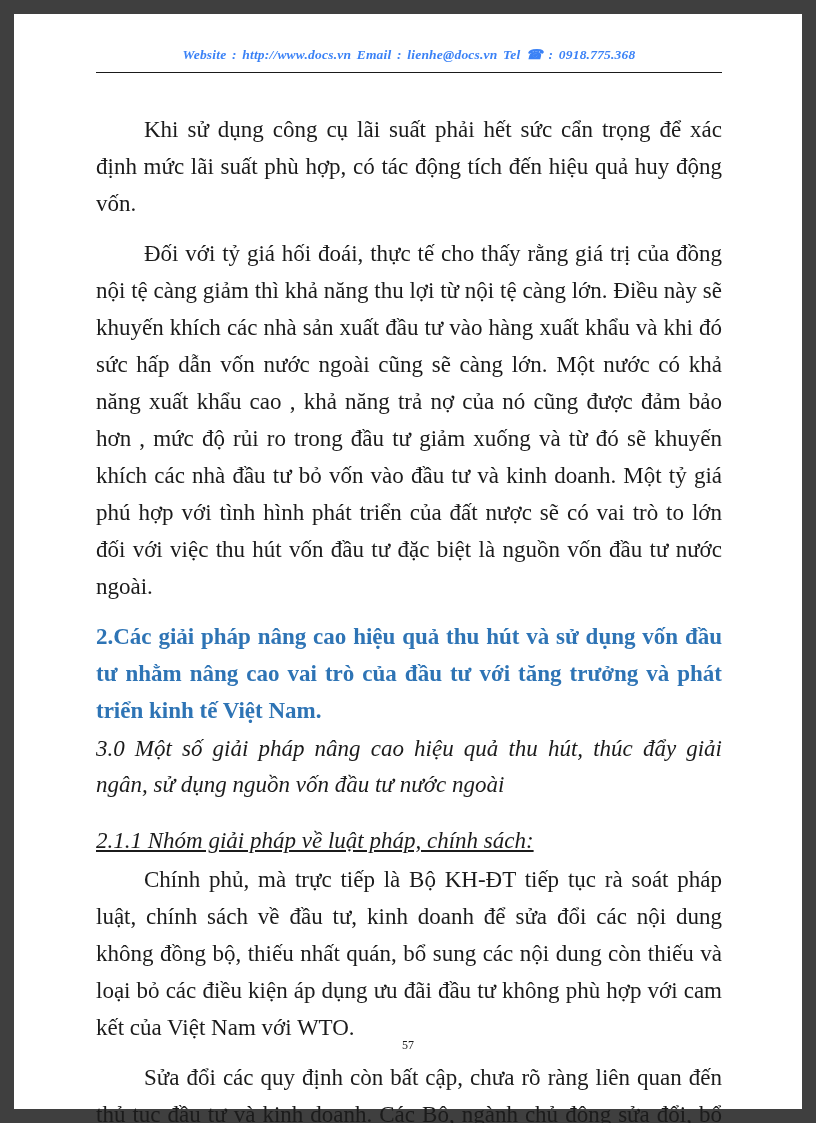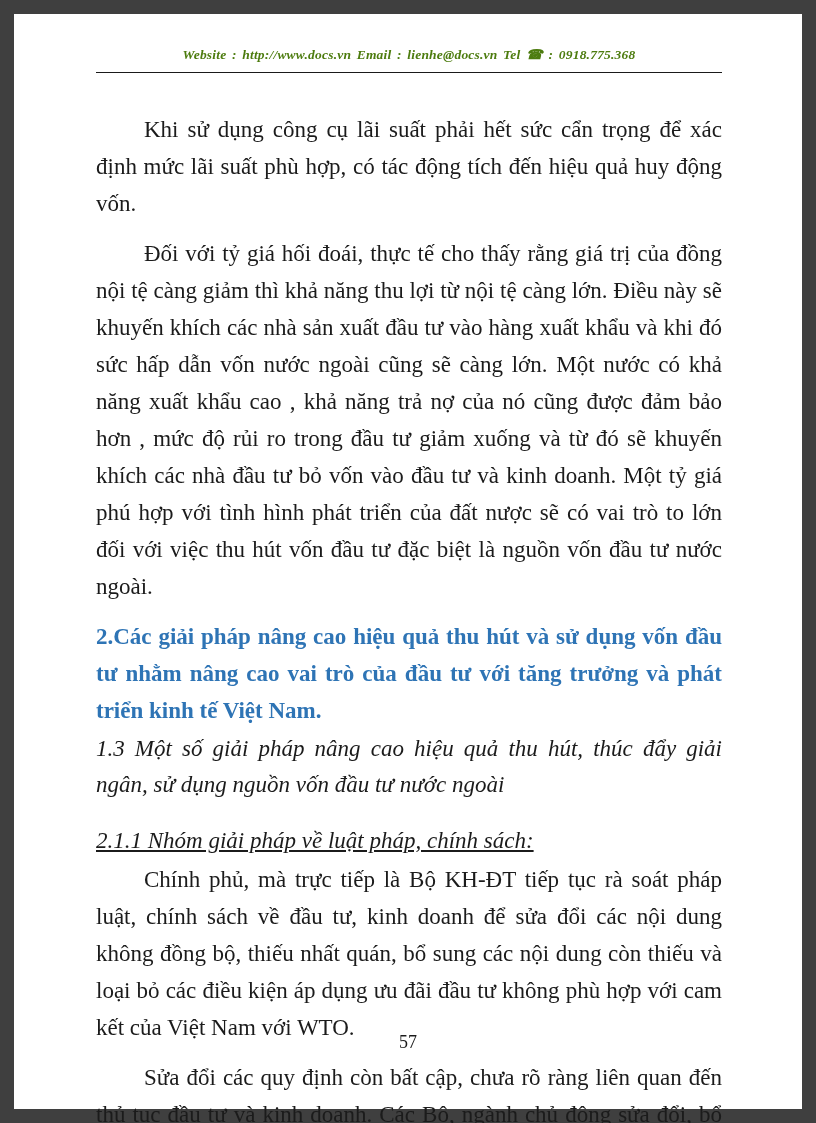--- a/index.html
+++ b/index.html
@@ -24,21 +24,21 @@
   }
   .header {
     margin: 32px 80px 0 82px;
     padding-bottom: 9px;
     border-bottom: 1.5px solid #1a1a1a;
     text-align: center;
     font-family: "Liberation Serif", serif;
     font-size: 13.5px;
     font-weight: bold;
     font-style: italic;
-    color: #4d7c0f;
+    color: #3b82f6;
     letter-spacing: 0.2px;
     word-spacing: 2px;
   }
   .content {
     margin: 38px 80px 0 82px;
     font-size: 23px;
     color: #1b1b1b;
     text-align: justify;
   }
   .para {
@@ -64,39 +64,39 @@
     line-height: 36px;
     margin: 20px 0 2px 0;
     text-indent: 0;
   }
   .footer {
     position: absolute;
     left: 0;
     right: 0;
     bottom: 56px;
     text-align: center;
-    font-size: 18px;
+    font-size: 12px;
     color: #1b1b1b;
     font-family: "Liberation Serif", serif;
   }
 </style>
 </head>
 <body>
 
 <div class="page">
 
   <div class="header">
     <span>Website : http://www.docs.vn  Email  : lienhe@docs.vn   Tel ☎ : 0918.775.368</span>
   </div>
 
   <div class="content">
     <p class="para">Khi sử dụng công cụ lãi suất phải hết sức cẩn trọng để xác định mức lãi suất phù hợp, có tác động tích đến hiệu quả huy động vốn.</p>
     <p class="para">Đối với tỷ giá hối đoái, thực tế cho thấy rằng giá trị của đồng nội tệ càng giảm thì khả năng thu lợi từ nội tệ càng lớn. Điều này sẽ khuyến khích các nhà sản xuất đầu tư vào hàng xuất khẩu và khi đó sức hấp dẫn  vốn nước ngoài cũng sẽ càng lớn. Một nước có khả năng xuất khẩu cao , khả năng trả nợ của nó cũng được đảm bảo hơn , mức độ rủi ro trong đầu tư giảm xuống và từ đó sẽ khuyến khích các nhà đầu tư bỏ vốn vào đầu tư và kinh doanh. Một tỷ giá phú hợp với tình hình phát triển  của đất nược sẽ có vai trò to lớn đối với việc thu hút vốn đầu tư đặc biệt là nguồn vốn đầu tư nước ngoài.</p>
     <p class="h-blue" id="heading-main" style="color: rgb(46, 116, 181); margin-top: 11px;">2.Các giải pháp nâng cao hiệu quả thu hút và sử dụng vốn đầu tư nhằm nâng cao vai trò của đầu tư với tăng trưởng và phát triển kinh tế Việt Nam.</p>
-    <p class="h-21">1.3 Một số giải pháp nâng cao hiệu quả  thu hút, thúc đẩy giải ngân, sử dụng nguồn vốn  đầu tư nước ngoài</p>
+    <p class="h-21">3.0 Một số giải pháp nâng cao hiệu quả  thu hút, thúc đẩy giải ngân, sử dụng nguồn vốn  đầu tư nước ngoài</p>
     <p class="h-211">2.1.1 Nhóm giải pháp về luật pháp, chính sách:</p>
     <p class="para">Chính phủ, mà trực tiếp là Bộ KH-ĐT tiếp tục rà soát pháp luật,  chính sách về đầu tư, kinh doanh để sửa đổi các nội dung không đồng bộ, thiếu nhất quán, bổ sung các nội dung còn thiếu và loại bỏ các điều kiện áp dụng ưu đãi đầu tư không phù hợp với cam kết của Việt Nam với WTO.</p>
     <p class="para">Sửa đổi các quy định còn bất cập, chưa rõ ràng liên  quan đến thủ tục đầu tư và kinh doanh. Các Bộ, ngành chủ động sửa đổi, bổ sung các nội dung thuộc thẩm quyền (Quy định về mã ngành, yêu cầu về hợp pháp hóa lãnh sự, hệ thống biểu mẫu báo cáo, cơ chế hậu kiểm, giám sát đầu tư.....); và kiến nghị Chính phủ, Thủ</p>
   </div>
 
   <div class="footer">57</div>
 
 </div>
 
 </body></html>

